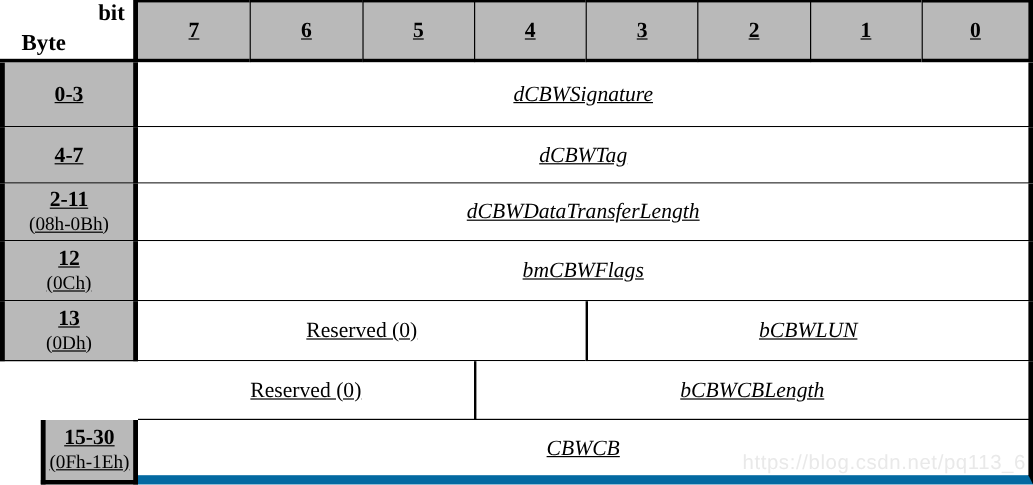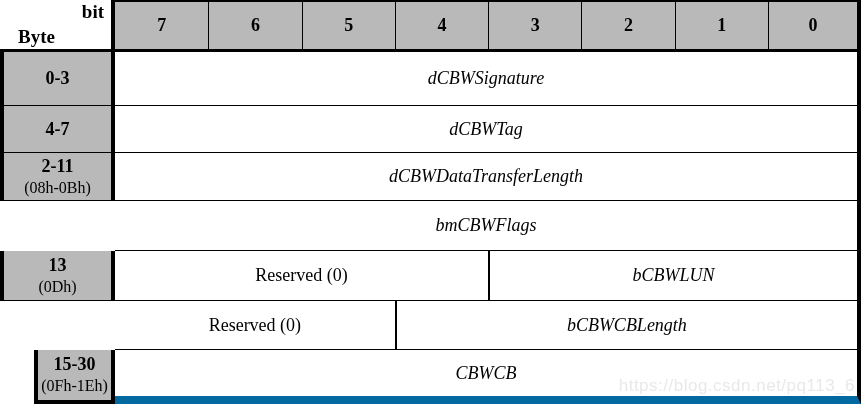--- a/index.html
+++ b/index.html
@@ -13,20 +13,21 @@
     background: #ffffff;
     overflow: hidden;
   }
 
   .grid {
     display: grid;
     width: 861px;
     height: 286px;
     grid-template-columns: 115px repeat(8, 1fr);
     grid-template-rows: 52px 54px 47px 48px 50px 50px 49px 54px;
+    text-decoration: underline;
   }
 
   .cell {
     display: flex;
     align-items: center;
     justify-content: center;
     overflow: hidden;
   }
 
   
@@ -130,20 +131,24 @@
       <span class="byte-main">4-7</span>
     </div>
     <div class="cell field span8 rightmost">dCBWTag</div>
 
     <div class="cell bytecell">
       <span class="byte-main">2-11</span>
       <span class="byte-hex">(08h-0Bh)</span>
     </div>
     <div class="cell field span8 rightmost">dCBWDataTransferLength</div>
 
+    <div class="cell bytecell">
+      <span class="byte-main">12</span>
+      <span class="byte-hex">(0Ch)</span>
+    </div>
     <div class="cell field span8 rightmost">bmCBWFlags</div>
 
     <div class="cell bytecell">
       <span class="byte-main">13</span>
       <span class="byte-hex">(0Dh)</span>
     </div>
     <div class="cell field span4a upright">Reserved (0)</div>
     <div class="cell field span4b rightmost split-right">bCBWLUN</div>
 
     <div class="cell field span3a upright">Reserved (0)</div>

